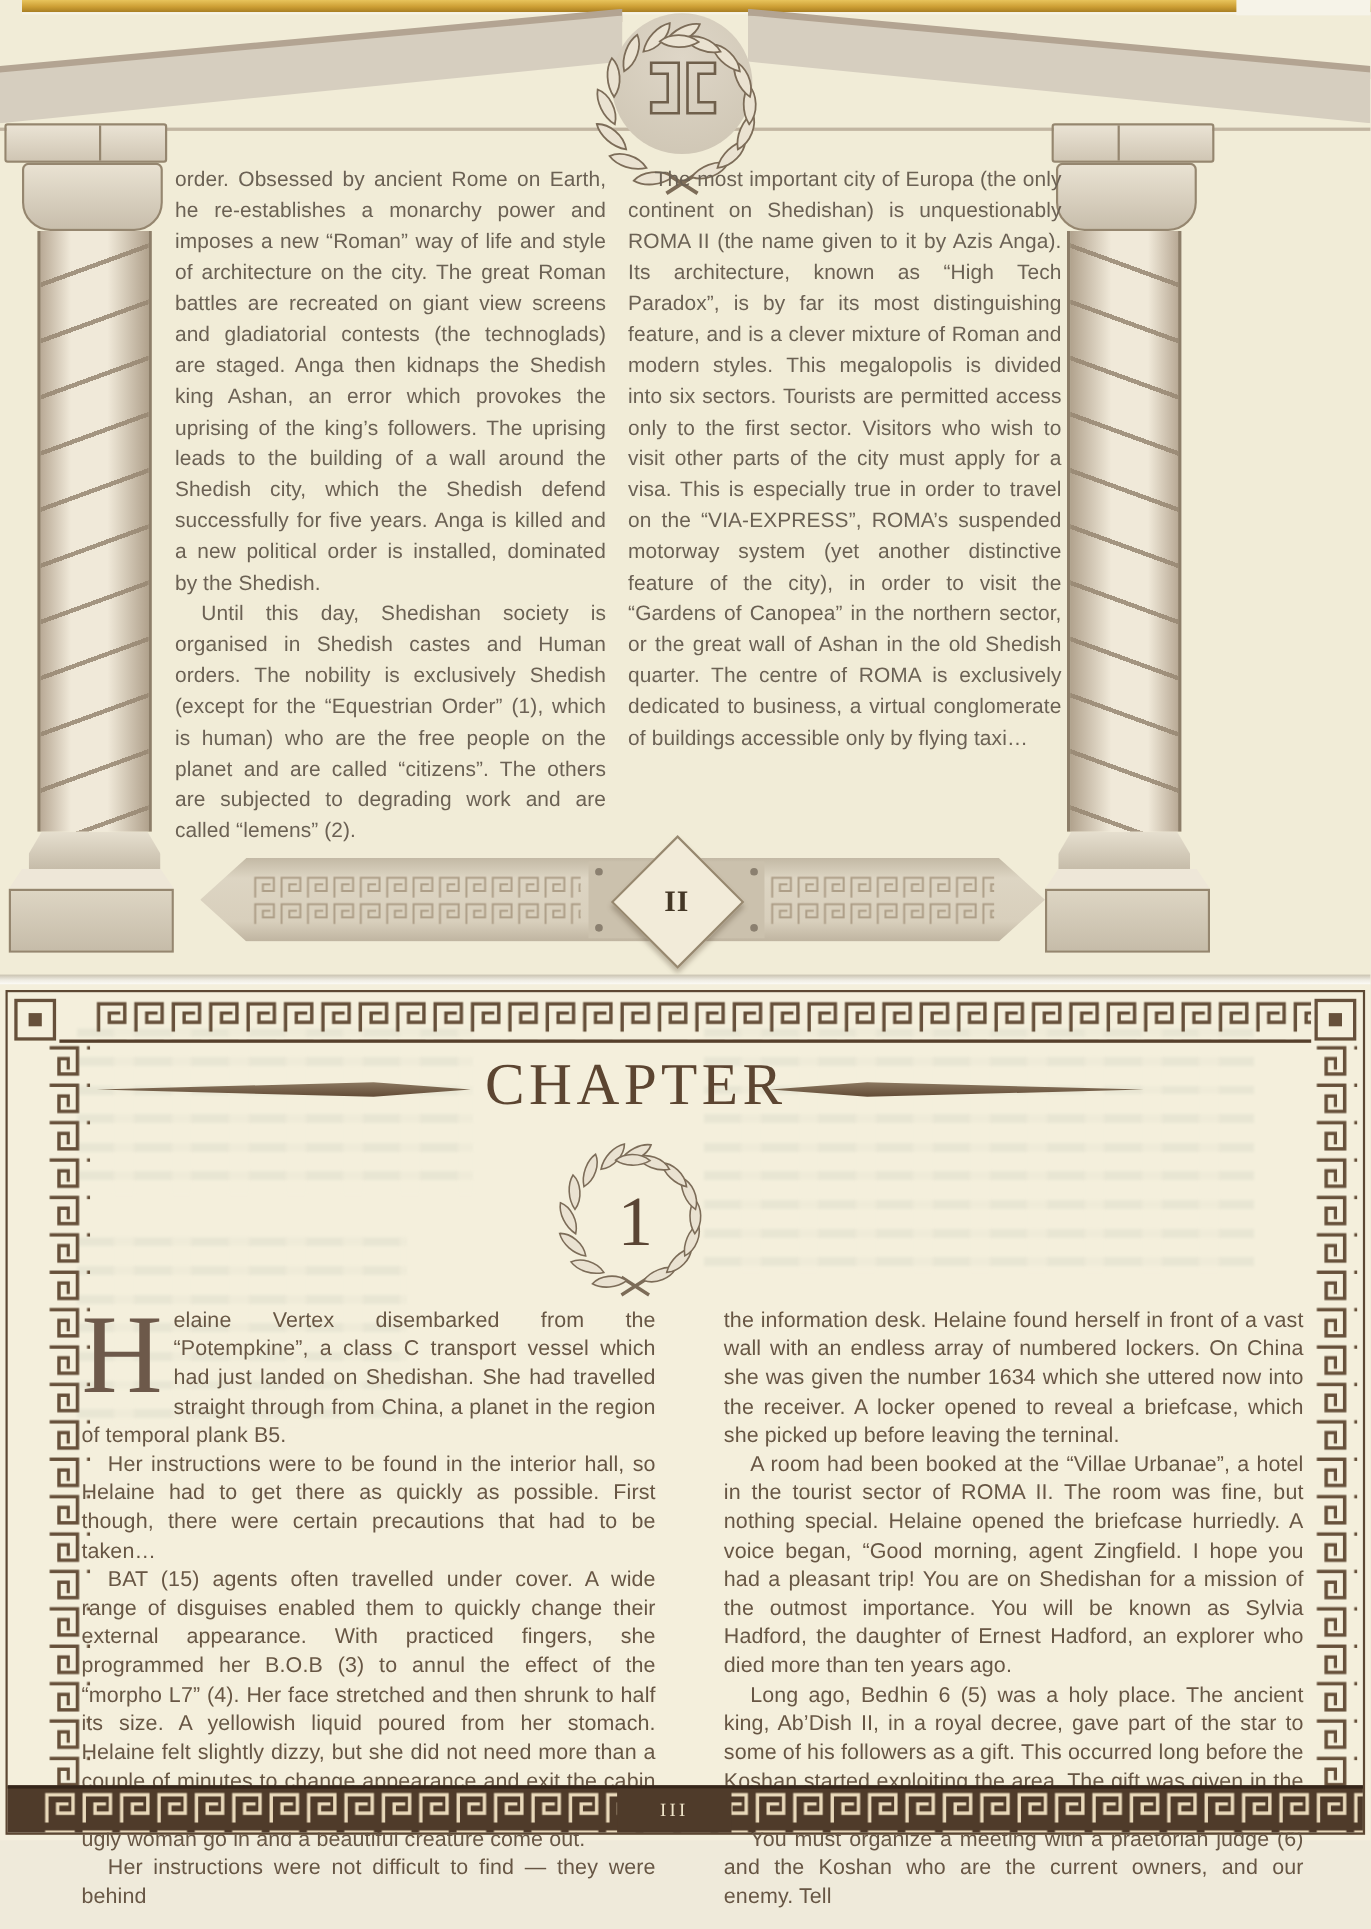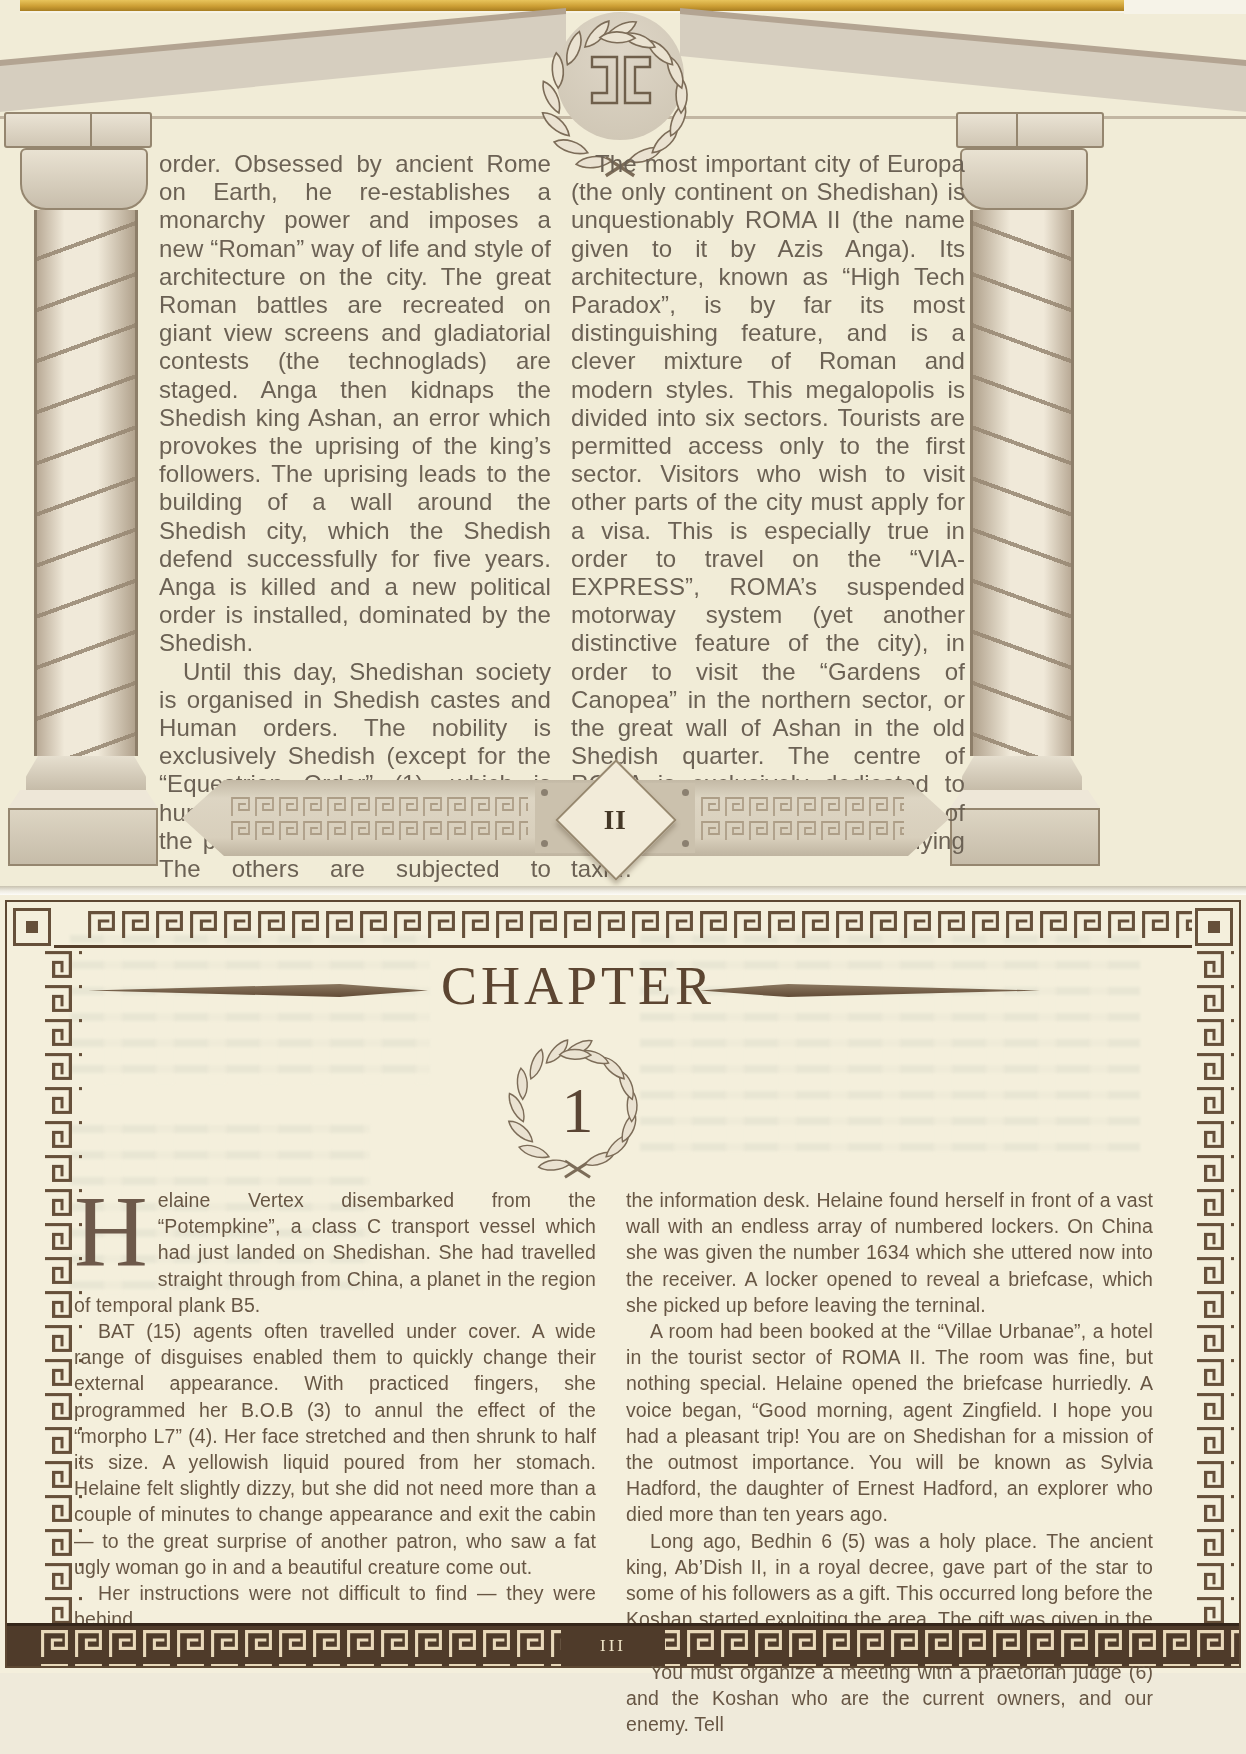--- a/index.html
+++ b/index.html
@@ -48,21 +48,21 @@
       linear-gradient(90deg,#b9aa96,#f0e9d9 28%,#f0e9d9 62%,#b1a28d);}
   .c-foot{left:24px;top:646px;width:120px;height:34px;
     clip-path:polygon(10% 0,90% 0,100% 60%,100% 100%,0 100%,0 60%);
     background:linear-gradient(180deg,#e6dfcf,#c6bca9);}
   .c-plinth-top{left:6px;top:680px;width:150px;height:18px;
     clip-path:polygon(8% 0,92% 0,100% 100%,0 100%);background:#eee7d8;}
   .c-plinth{left:6px;top:698px;width:150px;height:58px;border:2px solid #95866f;
     background:linear-gradient(180deg,#ddd5c3,#c6bca9);}
 
   
-  .p1col{position:absolute;top:150px;font-size:24px;line-height:28.2px;color:#6b6154;
+  .p1col{position:absolute;top:150px;font-size:19px;line-height:28.2px;color:#6b6154;
     text-align:justify;letter-spacing:.1px;}
   .p1col.l{left:159px;width:392px;}
   .p1col.r{left:571px;width:394px;}
   .p1col p,.p2col p{margin:0;}
   .ind{text-indent:24px;}
 
   
   .ribbon{position:absolute;left:182px;top:780px;width:768px;height:76px;}
   .ribbon-shape{position:absolute;inset:0;
     clip-path:polygon(0 50%,42px 0,726px 0,100% 50%,726px 100%,42px 100%);
@@ -110,21 +110,21 @@
     clip-path:polygon(0 50%,74% 6%,100% 50%,74% 94%);}
   .blade.l{left:88px;}
   .blade.r{left:700px;transform:scaleX(-1);}
   .chap-wreath{position:absolute;left:495px;top:140px;width:165px;height:150px;}
   .chap-num{position:absolute;left:495px;top:146px;width:165px;height:140px;text-align:center;
     line-height:140px;font-family:"Liberation Serif",serif;font-size:64px;color:#5a4534;}
 
   .p2col{position:absolute;top:292px;font-size:19.5px;line-height:26.2px;color:#675644;
     text-align:justify;letter-spacing:.1px;}
   .p2col.l{left:74px;width:522px;}
-  .p2col.r{left:626px;width:527px;}
+  .p2col.r{left:658px;width:527px;}
   .dropcap{float:left;font-family:"Liberation Serif",serif;font-size:102px;line-height:78px;
     height:78px;color:#6d594a;margin:6px 10px 0 0;}
 </style>
 </head>
 <body>
 
 <svg width="0" height="0" style="position:absolute" aria-hidden="true">
   <defs>
     <path id="keyU" d="M4,21 L4,4 L21,4 L21,16 L11,16 L11,10 L17,10" fill="none" stroke-linecap="square"></path>
     <pattern id="kBorder" width="34" height="34" patternUnits="userSpaceOnUse">
@@ -272,20 +272,21 @@
     <div class="chap-title">CHAPTER</div>
     <div class="blade l"></div>
     <div class="blade r"></div>
     <svg class="chap-wreath">
         <use href="#wreath"></use>
       </svg>
     <div class="chap-num">1</div>
 
     <div class="p2col l">
       <p><span class="dropcap">H</span><span>elaine Vertex disembarked from the “Potempkine”, a class C transport vessel which had just landed on Shedishan. She had travelled straight through from China, a planet in the region of temporal plank B5.</span></p>
+      <p class="ind">Her instructions were to be found in the interior hall, so Helaine had to get there as quickly as possible. First though, there were  certain precautions that had to be taken…</p>
       <p class="ind">BAT (15) agents often travelled under cover. A wide range of disguises enabled them to quickly change their external appearance. With practiced fingers, she programmed her B.O.B (3) to annul the effect of the “morpho L7” (4). Her face stretched and then shrunk to half its size. A yellowish liquid poured from her stomach. Helaine felt slightly dizzy, but she did not need more than a couple of minutes to change appearance and exit the cabin — to the great surprise of another patron, who saw a fat ugly woman go in and a beautiful creature come out.</p>
       <p class="ind">Her instructions were not difficult to find — they were behind</p>
     </div>
     <div class="p2col r">
       <p>the information desk. Helaine found herself in front of a vast wall with an endless array of numbered lockers. On China she was given the number 1634 which she uttered now into the receiver. A locker opened to reveal a briefcase, which she picked up before leaving the terninal.</p>
       <p class="ind">A room had been booked at the “Villae Urbanae”, a hotel in the tourist sector of ROMA II. The room was fine, but nothing special. Helaine opened the briefcase hurriedly. A voice began, “Good morning, agent Zingfield. I hope you had a pleasant trip! You are on Shedishan for a mission of the outmost importance. You will be known as Sylvia Hadford, the daughter of Ernest Hadford, an explorer who died more than ten years ago.</p>
       <p class="ind">Long ago, Bedhin 6 (5) was a holy place. The ancient king, Ab’Dish II, in a royal decree, gave part of the star to some of his followers as a gift. This occurred long before the Koshan started exploiting the area. The gift was given in the form of title deeds. Hadford was one of the royal dignitaries.</p>
       <p class="ind">You must organize a meeting with a praetorian judge (6) and the Koshan who are the current owners, and our enemy. Tell</p>
     </div>
 

